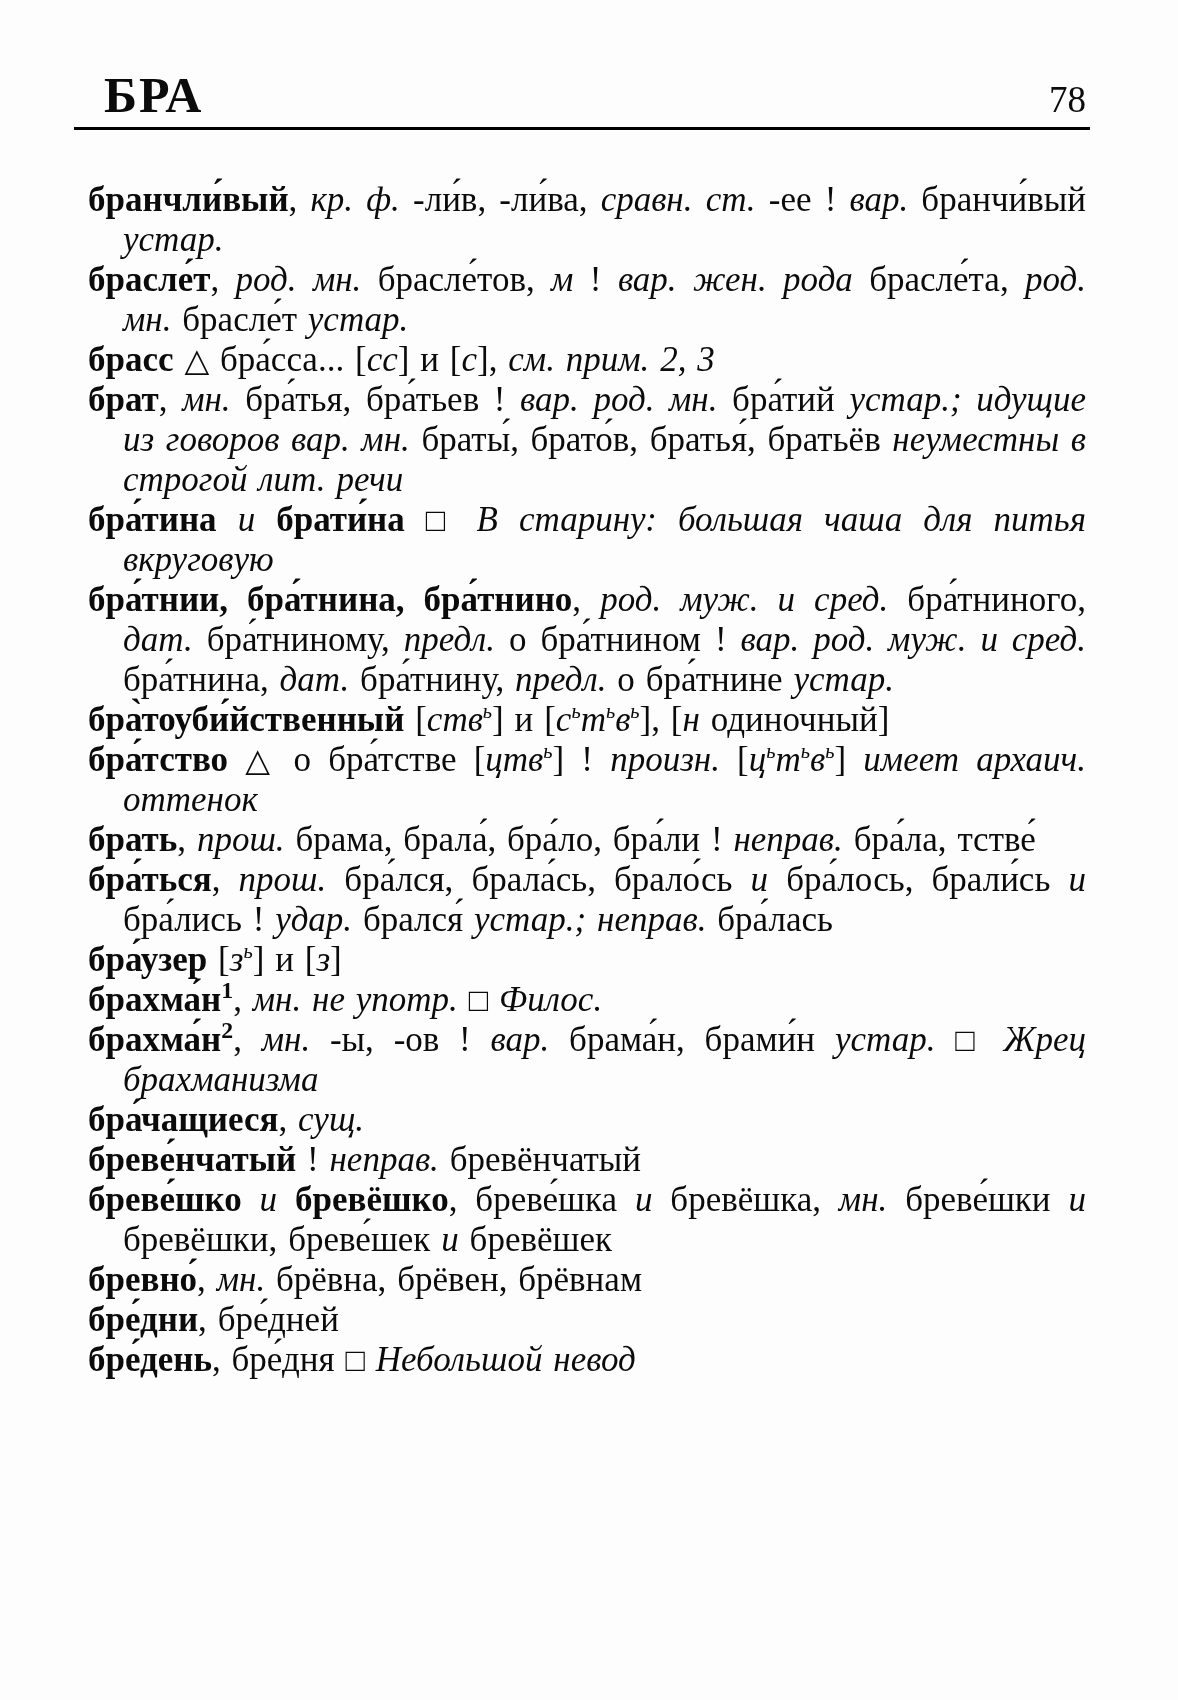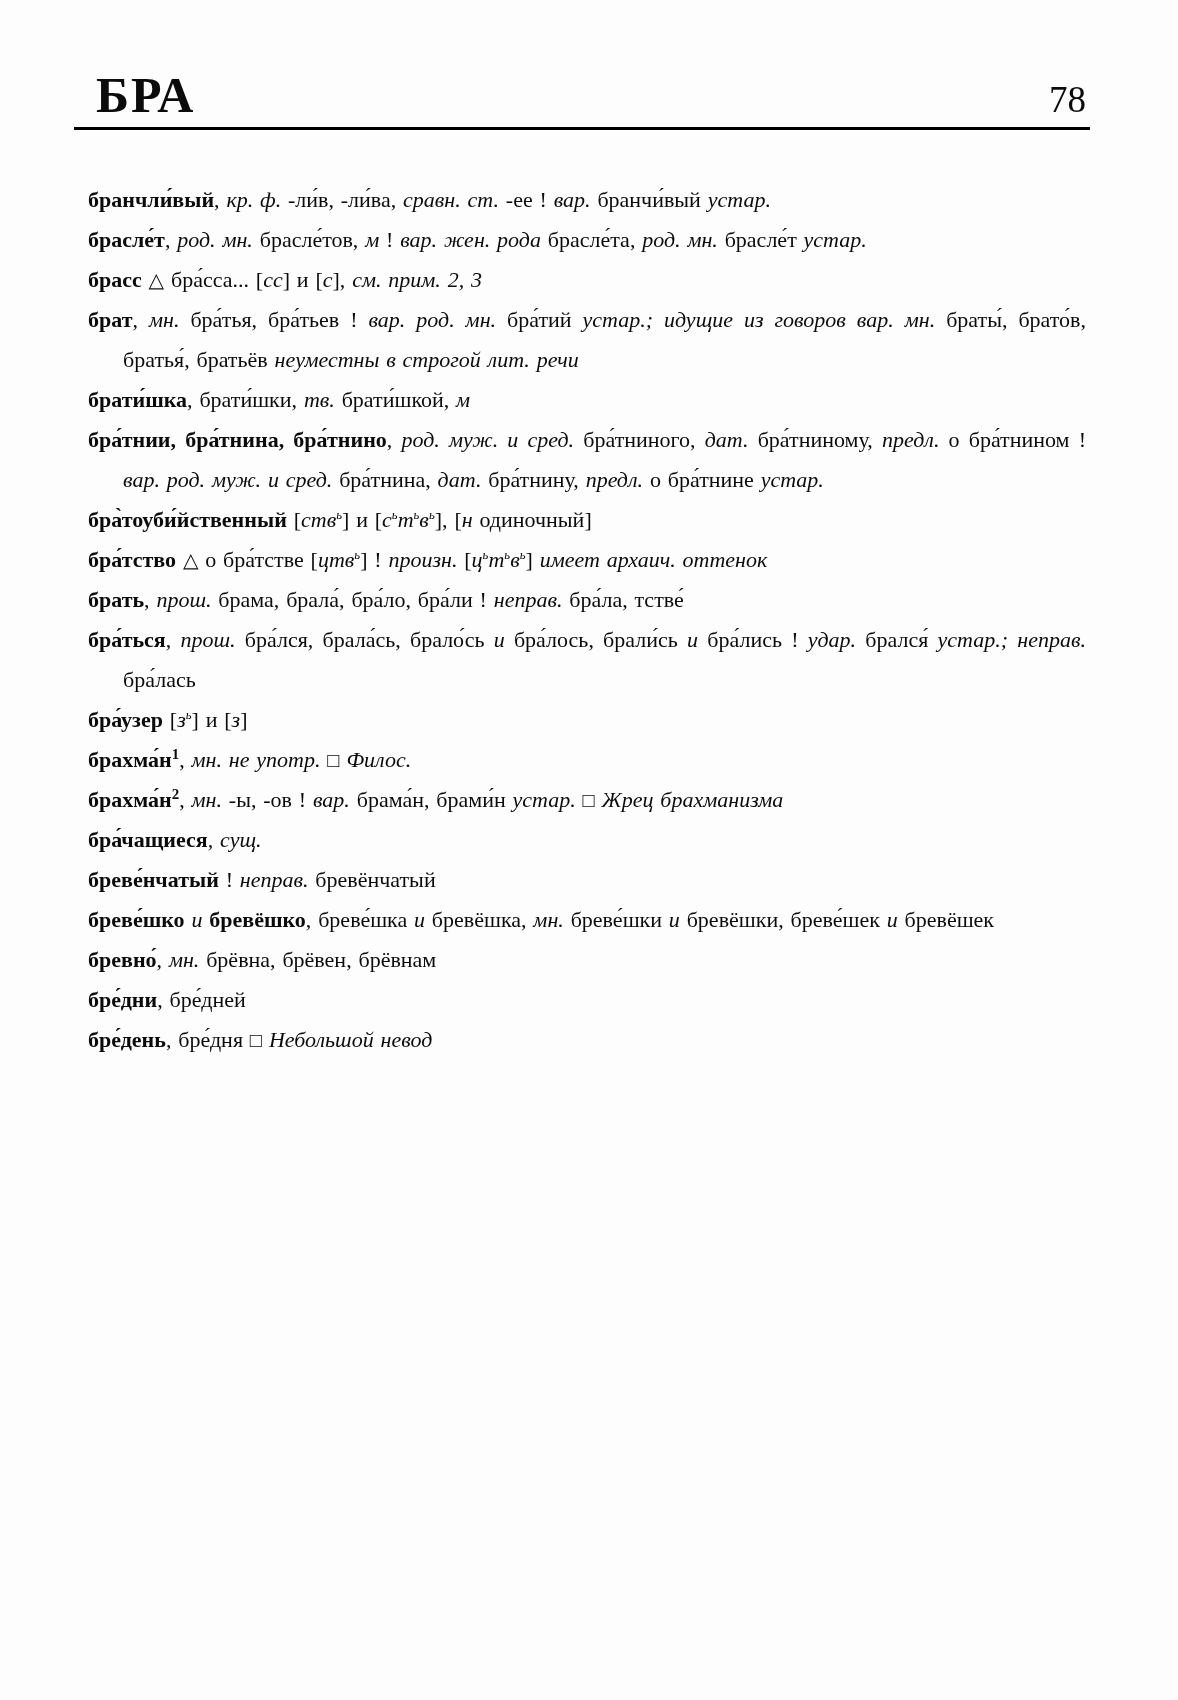--- a/index.html
+++ b/index.html
@@ -11,21 +11,21 @@
     position: relative;
     width: 1178px;
     height: 1700px;
     background: #fdfdfd;
     font-family: "Liberation Serif", serif;
     color: #0b0b0b;
     overflow: hidden;
   }
   .header {
     position: absolute;
-    left: 96px;
+    left: 104px;
     right: 92px;
     top: 70px;
     display: flex;
     justify-content: space-between;
     align-items: baseline;
   }
   .guide-word {
     font-size: 50px;
     font-weight: bold;
     letter-spacing: 2px;
@@ -44,21 +44,21 @@
     background: #000;
   }
   .entries {
     position: absolute;
     left: 88px;
     top: 180px;
     width: 998px;
   }
   p.entry {
     margin: 0;
-    font-size: 22px;
+    font-size: 35px;
     line-height: 40px;
     text-align: justify;
     padding-left: 35px;
     text-indent: -35px;
     word-spacing: 0.06em;
   }
   .seg-b  { font-weight: bold; }
   .seg-i  { font-style: italic; }
   .seg-r  { }
   .seg-is {
@@ -84,21 +84,21 @@
   <div class="header">
     <span class="guide-word">БРА</span>
     <span class="page-number">78</span>
   </div>
   <div class="header-rule"></div>
   <div class="entries">
       <p class="entry"><span class="seg-b">бранчли́вый</span><span class="seg-r">, </span><span class="seg-i">кр. ф.</span><span class="seg-r"> -ли́в, -ли́ва, </span><span class="seg-i">сравн. ст.</span><span class="seg-r"> -ее ! </span><span class="seg-i">вар.</span><span class="seg-r"> бранчи́вый </span><span class="seg-i">устар.</span></p>
       <p class="entry"><span class="seg-b">брасле́т</span><span class="seg-r">, </span><span class="seg-i">род. мн.</span><span class="seg-r"> брасле́тов, </span><span class="seg-i">м</span><span class="seg-r"> ! </span><span class="seg-i">вар. жен. рода</span><span class="seg-r"> брасле́та, </span><span class="seg-i">род. мн.</span><span class="seg-r"> брасле́т </span><span class="seg-i">устар.</span></p>
       <p class="entry"><span class="seg-b">брасс</span><span class="seg-r"> </span><span class="seg-sym">△</span><span class="seg-r"> бра́сса... [</span><span class="seg-i">сс</span><span class="seg-r">] и [</span><span class="seg-i">с</span><span class="seg-r">], </span><span class="seg-i">см. прим. 2, 3</span></p>
       <p class="entry"><span class="seg-b">брат</span><span class="seg-r">, </span><span class="seg-i">мн.</span><span class="seg-r"> бра́тья, бра́тьев ! </span><span class="seg-i">вар. род. мн.</span><span class="seg-r"> бра́тий </span><span class="seg-i">устар.; идущие из говоров вар. мн.</span><span class="seg-r"> браты́, брато́в, братья́, братьёв </span><span class="seg-i">неуместны в строгой лит. речи</span></p>
-      <p class="entry"><span class="seg-b">брати́шка</span><span class="seg-r">, брати́шки, </span><span class="seg-i">тв.</span><span class="seg-r"> брати́шкой, </span><span class="seg-i">м</span></p>
+      <p class="entry"><span class="seg-b">бра́тина</span><span class="seg-i"> и </span><span class="seg-b">брати́на</span><span class="seg-r"> </span><span class="seg-sym">□</span><span class="seg-r"> </span><span class="seg-i">В старину: большая чаша для питья вкруговую</span></p>
       <p class="entry"><span class="seg-b">бра́тнии, бра́тнина, бра́тнино</span><span class="seg-r">, </span><span class="seg-i">род. муж. и сред.</span><span class="seg-r"> бра́тниного, </span><span class="seg-i">дат.</span><span class="seg-r"> бра́тниному, </span><span class="seg-i">предл.</span><span class="seg-r"> о бра́тнином ! </span><span class="seg-i">вар. род. муж. и сред.</span><span class="seg-r"> бра́тнина, </span><span class="seg-i">дат.</span><span class="seg-r"> бра́тнину, </span><span class="seg-i">предл.</span><span class="seg-r"> о бра́тнине </span><span class="seg-i">устар.</span></p>
       <p class="entry"><span class="seg-b">бра̀тоуби́йственный</span><span class="seg-r"> [</span><span class="seg-i">ств</span><span class="seg-is">ь</span><span class="seg-r">] и [</span><span class="seg-i">с</span><span class="seg-is">ь</span><span class="seg-i">т</span><span class="seg-is">ь</span><span class="seg-i">в</span><span class="seg-is">ь</span><span class="seg-r">], [</span><span class="seg-i">н</span><span class="seg-r"> одиночный]</span></p>
       <p class="entry"><span class="seg-b">бра́тство</span><span class="seg-r"> </span><span class="seg-sym">△</span><span class="seg-r"> о бра́тстве [</span><span class="seg-i">цтв</span><span class="seg-is">ь</span><span class="seg-r">] ! </span><span class="seg-i">произн.</span><span class="seg-r"> [</span><span class="seg-i">ц</span><span class="seg-is">ь</span><span class="seg-i">т</span><span class="seg-is">ь</span><span class="seg-i">в</span><span class="seg-is">ь</span><span class="seg-r">] </span><span class="seg-i">имеет архаич. оттенок</span></p>
       <p class="entry"><span class="seg-b">брать</span><span class="seg-r">, </span><span class="seg-i">прош.</span><span class="seg-r"> брама, брала́, бра́ло, бра́ли ! </span><span class="seg-i">неправ.</span><span class="seg-r"> бра́ла, тстве́</span></p>
       <p class="entry"><span class="seg-b">бра́ться</span><span class="seg-r">, </span><span class="seg-i">прош.</span><span class="seg-r"> бра́лся, брала́сь, брало́сь </span><span class="seg-i">и</span><span class="seg-r"> бра́лось, брали́сь </span><span class="seg-i">и</span><span class="seg-r"> бра́лись ! </span><span class="seg-i">удар.</span><span class="seg-r"> брался́ </span><span class="seg-i">устар.; неправ.</span><span class="seg-r"> бра́лась</span></p>
       <p class="entry"><span class="seg-b">бра́узер</span><span class="seg-r"> [</span><span class="seg-i">з</span><span class="seg-is">ь</span><span class="seg-r">] и [</span><span class="seg-i">з</span><span class="seg-r">]</span></p>
       <p class="entry"><span class="seg-b">брахма́н</span><span class="seg-bs">1</span><span class="seg-r">, </span><span class="seg-i">мн. не употр.</span><span class="seg-r"> </span><span class="seg-sym">□</span><span class="seg-r"> </span><span class="seg-i">Филос.</span></p>
       <p class="entry"><span class="seg-b">брахма́н</span><span class="seg-bs">2</span><span class="seg-r">, </span><span class="seg-i">мн.</span><span class="seg-r"> -ы, -ов ! </span><span class="seg-i">вар.</span><span class="seg-r"> брама́н, брами́н </span><span class="seg-i">устар.</span><span class="seg-r"> </span><span class="seg-sym">□</span><span class="seg-r"> </span><span class="seg-i">Жрец брахманизма</span></p>
       <p class="entry"><span class="seg-b">бра́чащиеся</span><span class="seg-r">, </span><span class="seg-i">сущ.</span></p>
       <p class="entry"><span class="seg-b">бреве́нчатый</span><span class="seg-r"> ! </span><span class="seg-i">неправ.</span><span class="seg-r"> бревёнчатый</span></p>

